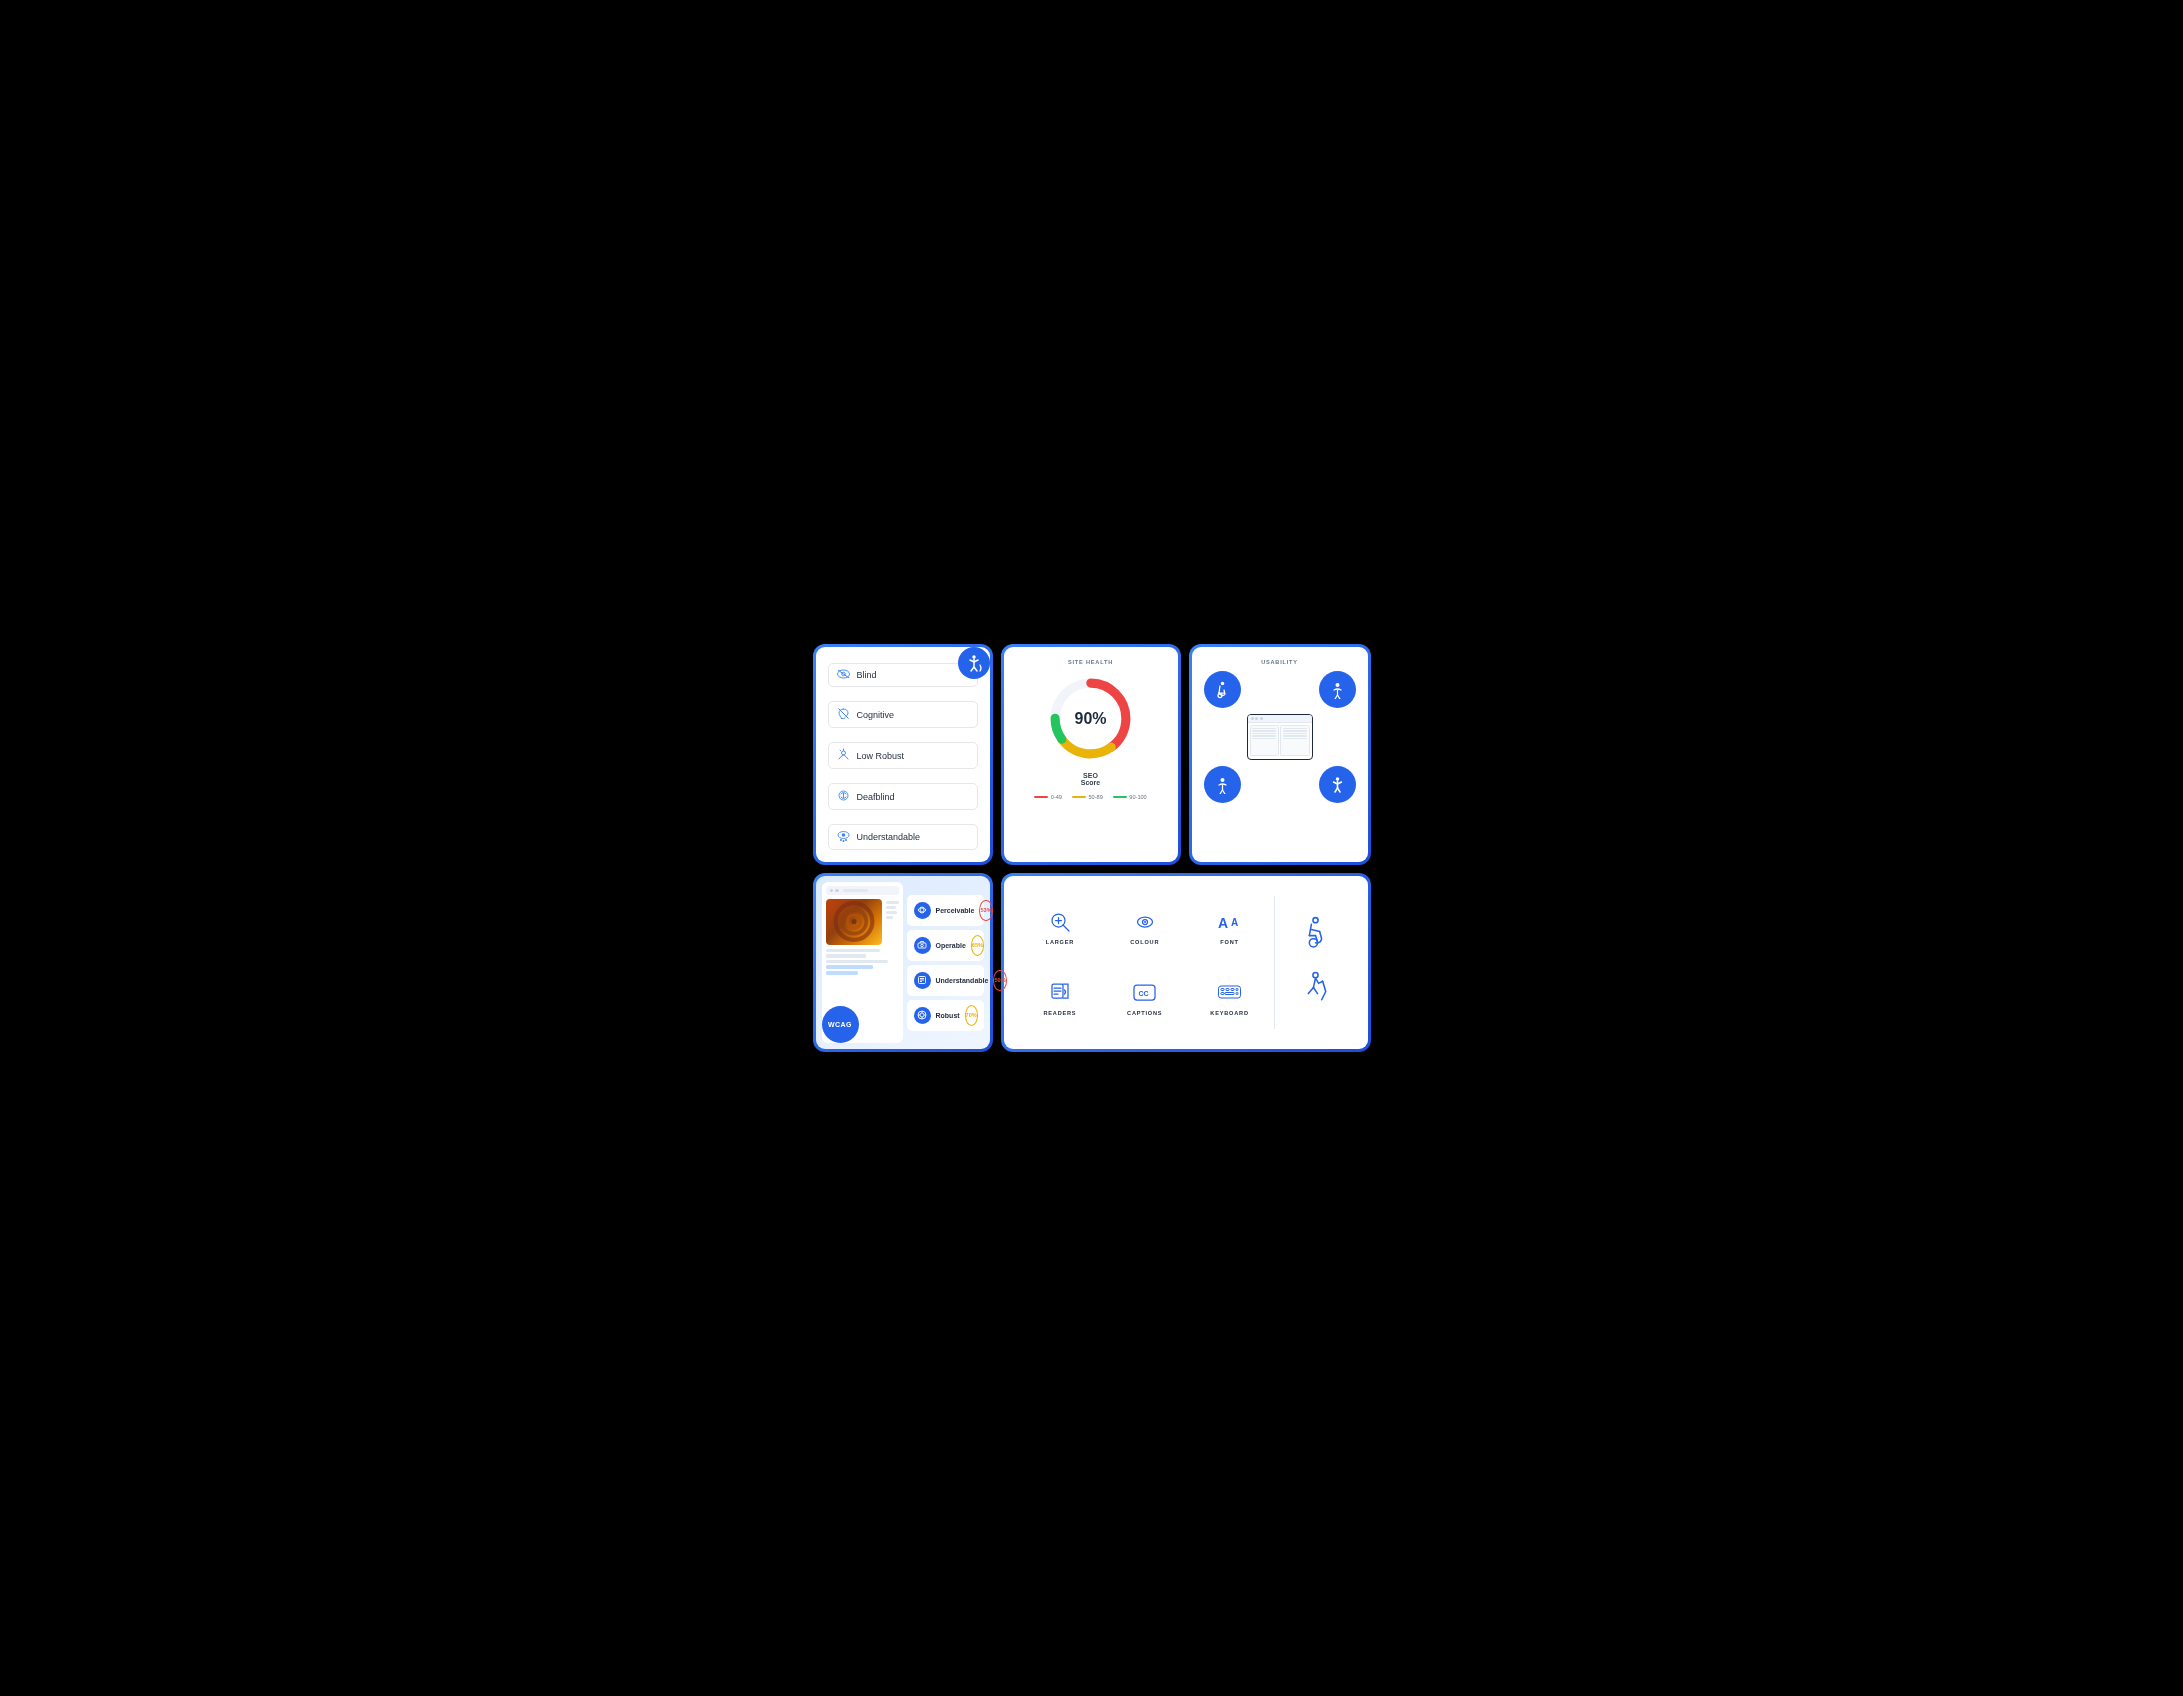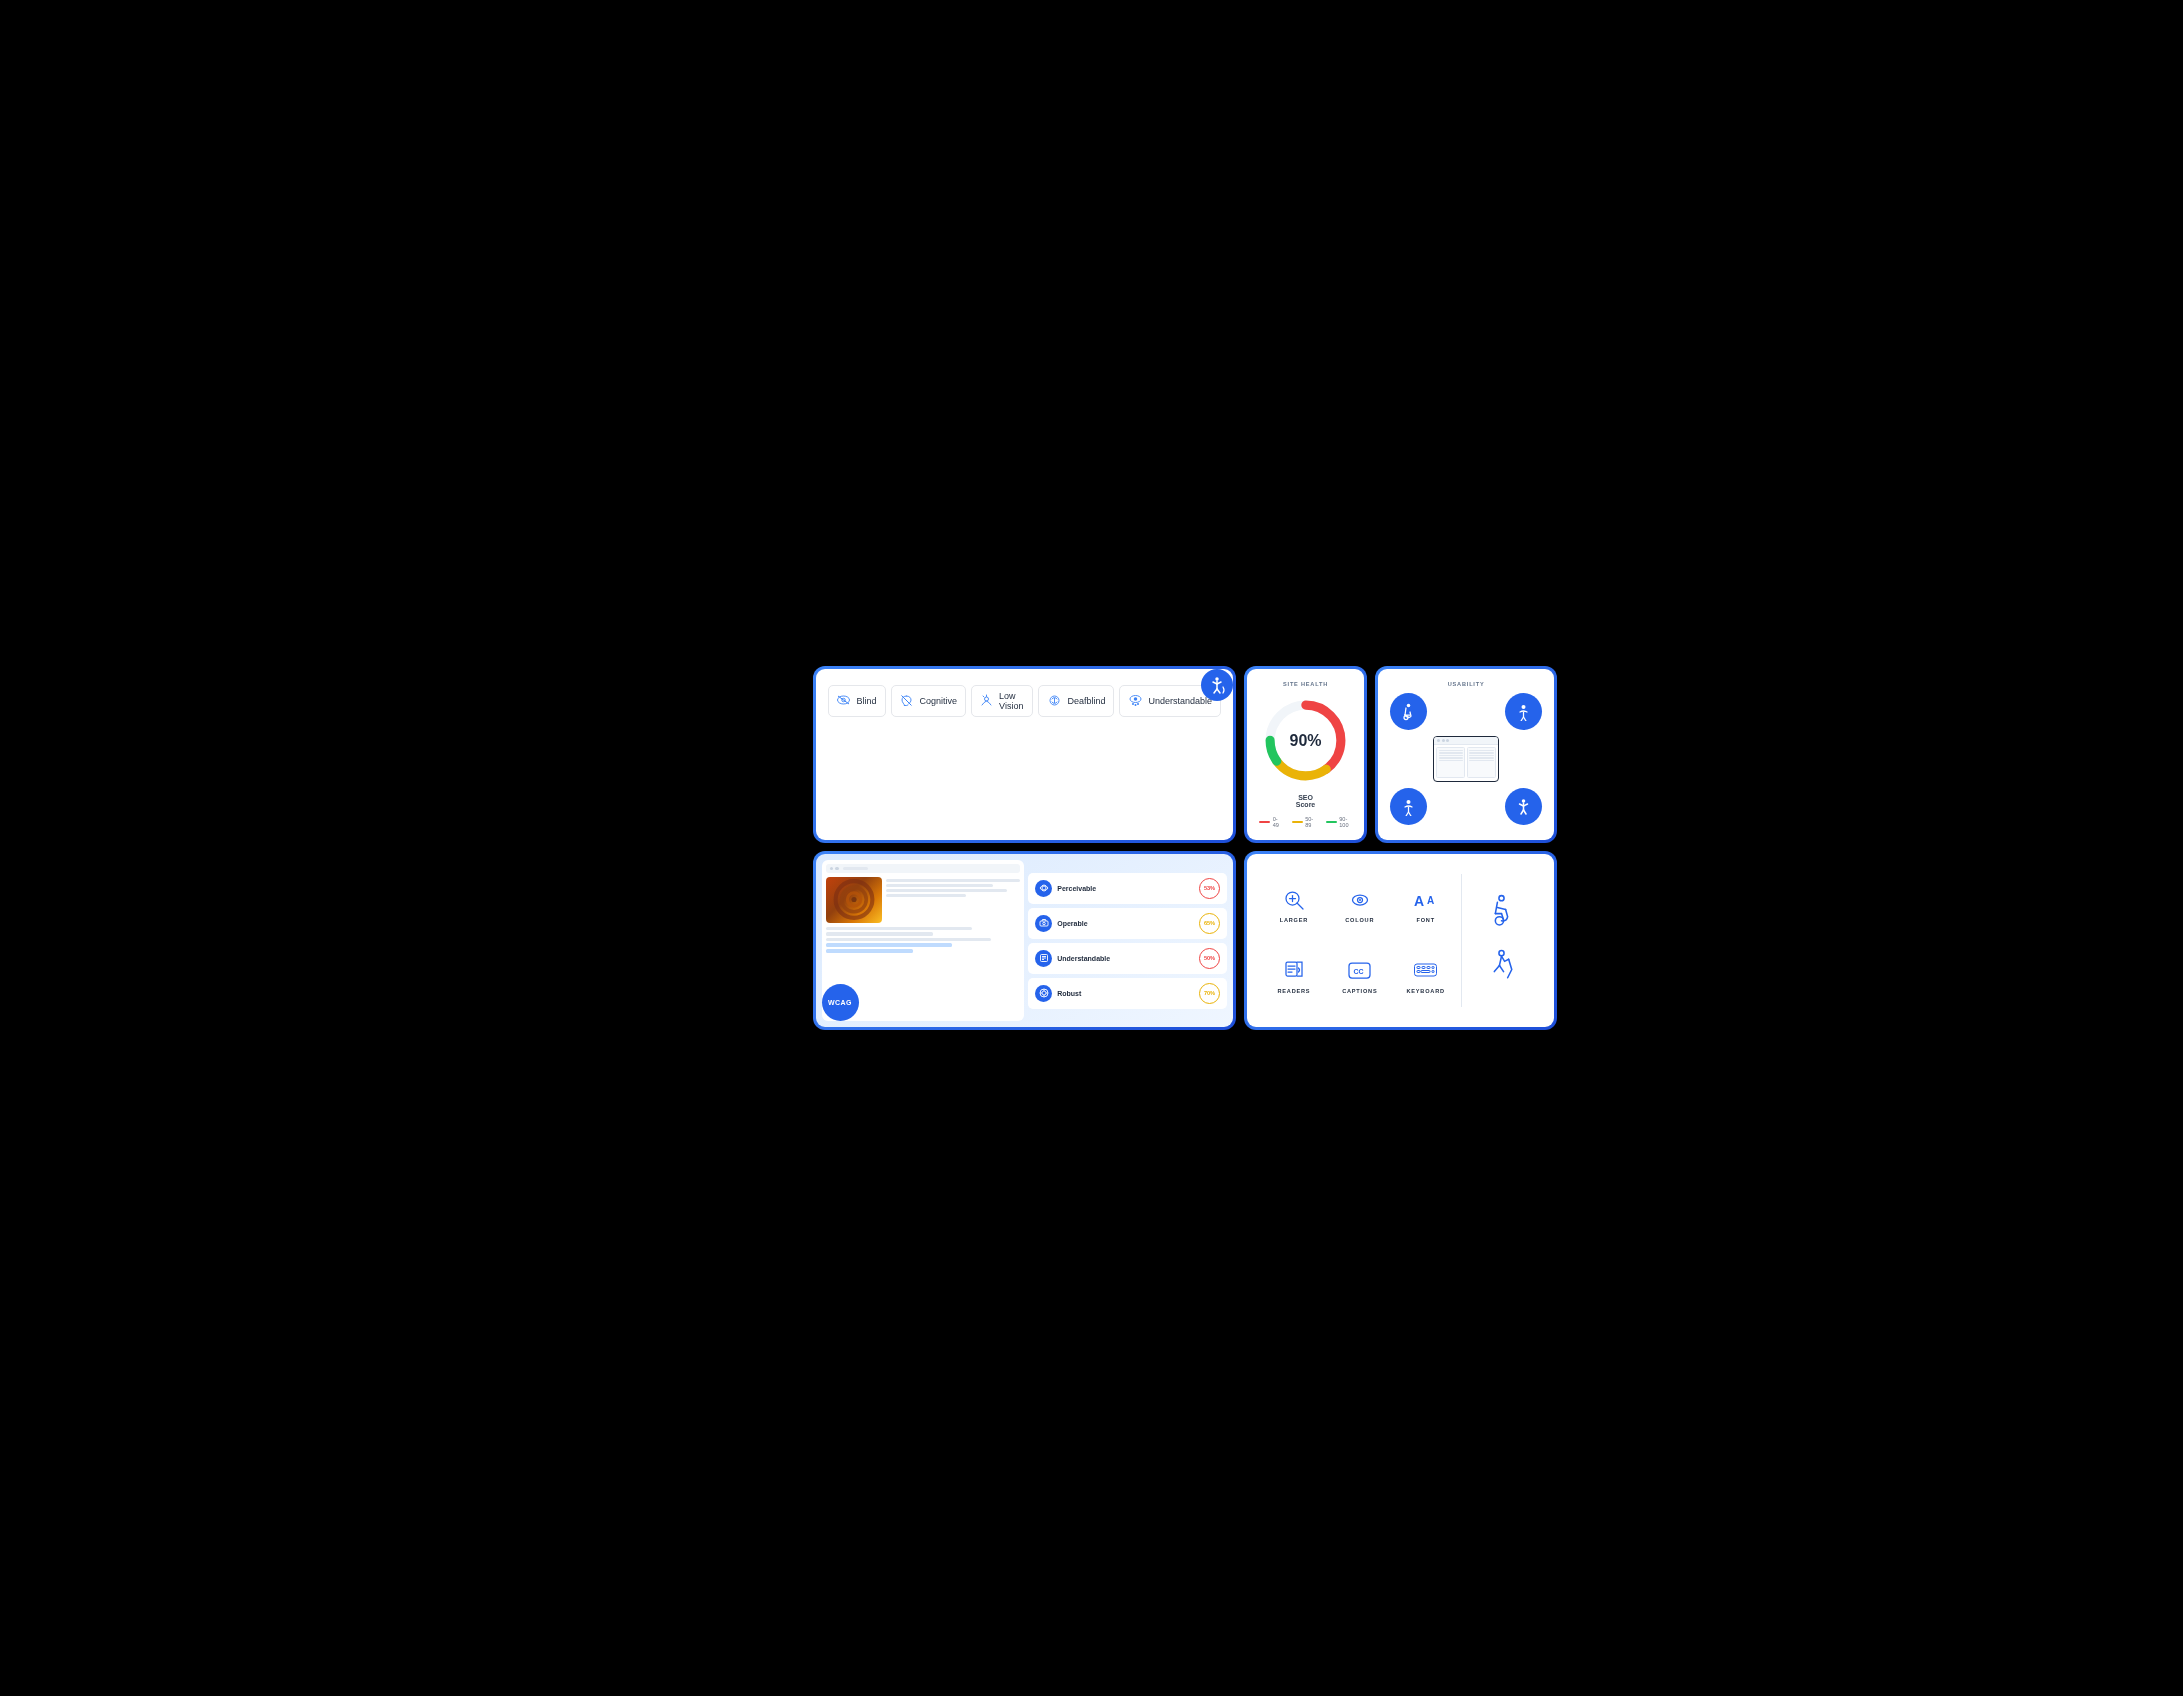--- a/index.html
+++ b/index.html
@@ -34,22 +34,22 @@
     }
 
     
     
     .card-disabilities {
       grid-column: 1;
       grid-row: 1;
     }
     .disability-list {
       display: flex;
-      flex-direction: row;
-      gap: 5px;
+      flex-direction: column;
+      gap: 14px;
       margin-top: 4px;
     }
     .disability-item {
       display: flex;
       align-items: center;
       gap: 6px;
       background: #fff;
       border: 0.5px solid #e5e7eb;
       border-radius: 5px;
       padding: 5px 8px;
@@ -350,21 +350,21 @@
         </div>
         <div class="disability-item">
           <span class="disability-icon">
             <svg width="13" height="13" viewBox="0 0 26 26" fill="none" stroke="#3b82f6" stroke-width="1.8">
               <circle cx="13" cy="10" r="4"></circle>
               <path d="M4 22 Q8 16 13 14 Q18 16 22 22" stroke-linecap="round"></path>
               <line x1="13" y1="2" x2="13" y2="5" stroke-linecap="round"></line>
               <line x1="6" y1="4" x2="8" y2="6" stroke-linecap="round"></line>
             </svg>
           </span>
-          <span>Low Vision</span>
+          <span>Low Robust</span>
         </div>
         <div class="disability-item">
           <span class="disability-icon">
             <svg width="13" height="13" viewBox="0 0 26 26" fill="none" stroke="#3b82f6" stroke-width="1.8">
               <circle cx="13" cy="13" r="9"></circle>
               <path d="M8 10 Q10 6 13 8 Q16 6 18 10" stroke-linecap="round"></path>
               <path d="M8 16 Q10 20 13 18 Q16 20 18 16" stroke-linecap="round"></path>
               <line x1="13" y1="8" x2="13" y2="18" stroke-linecap="round"></line>
             </svg>
           </span>

